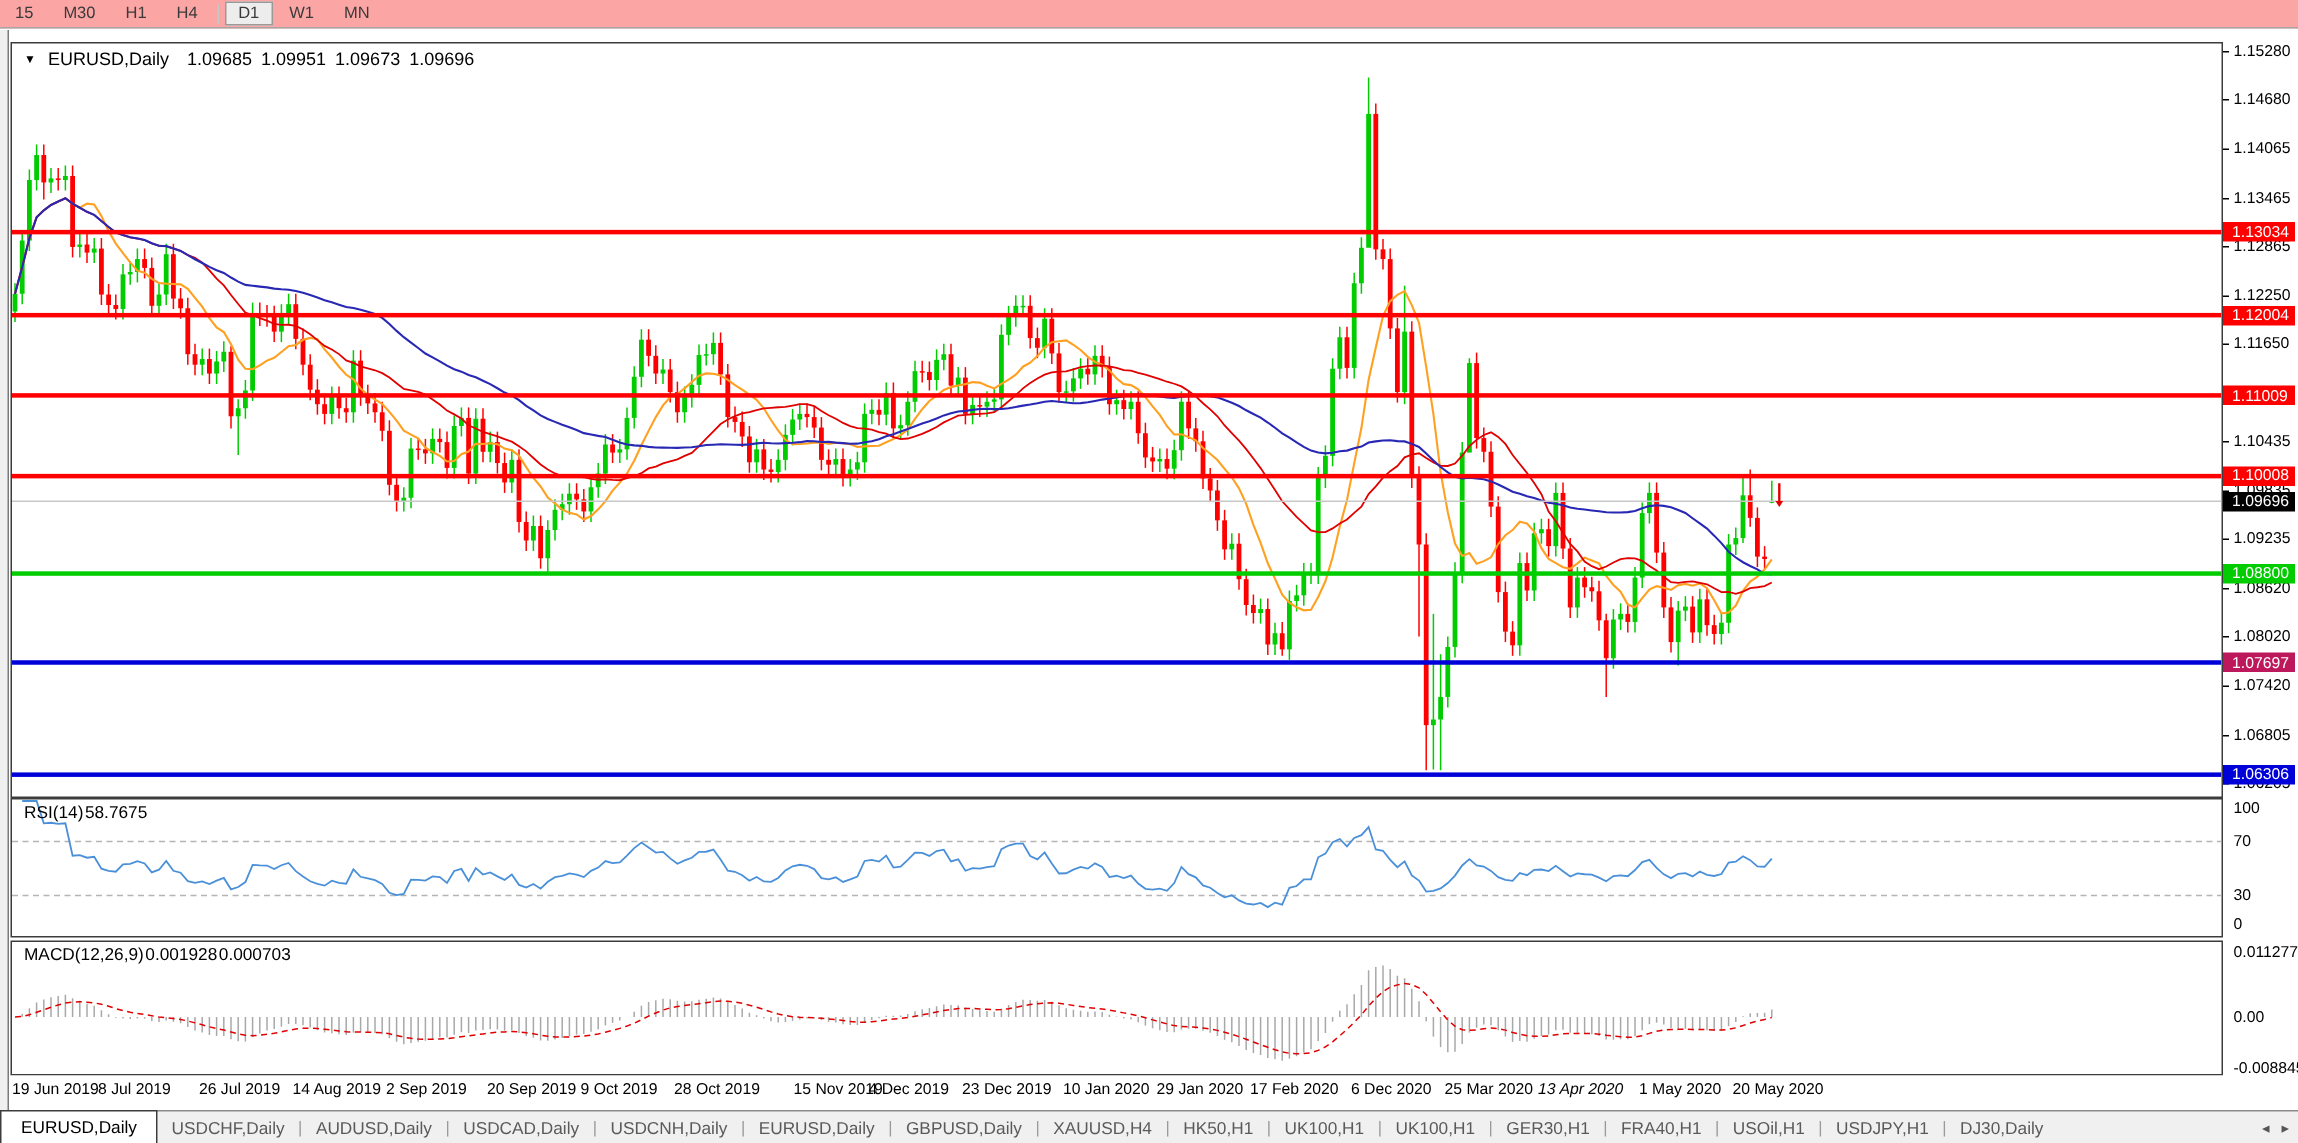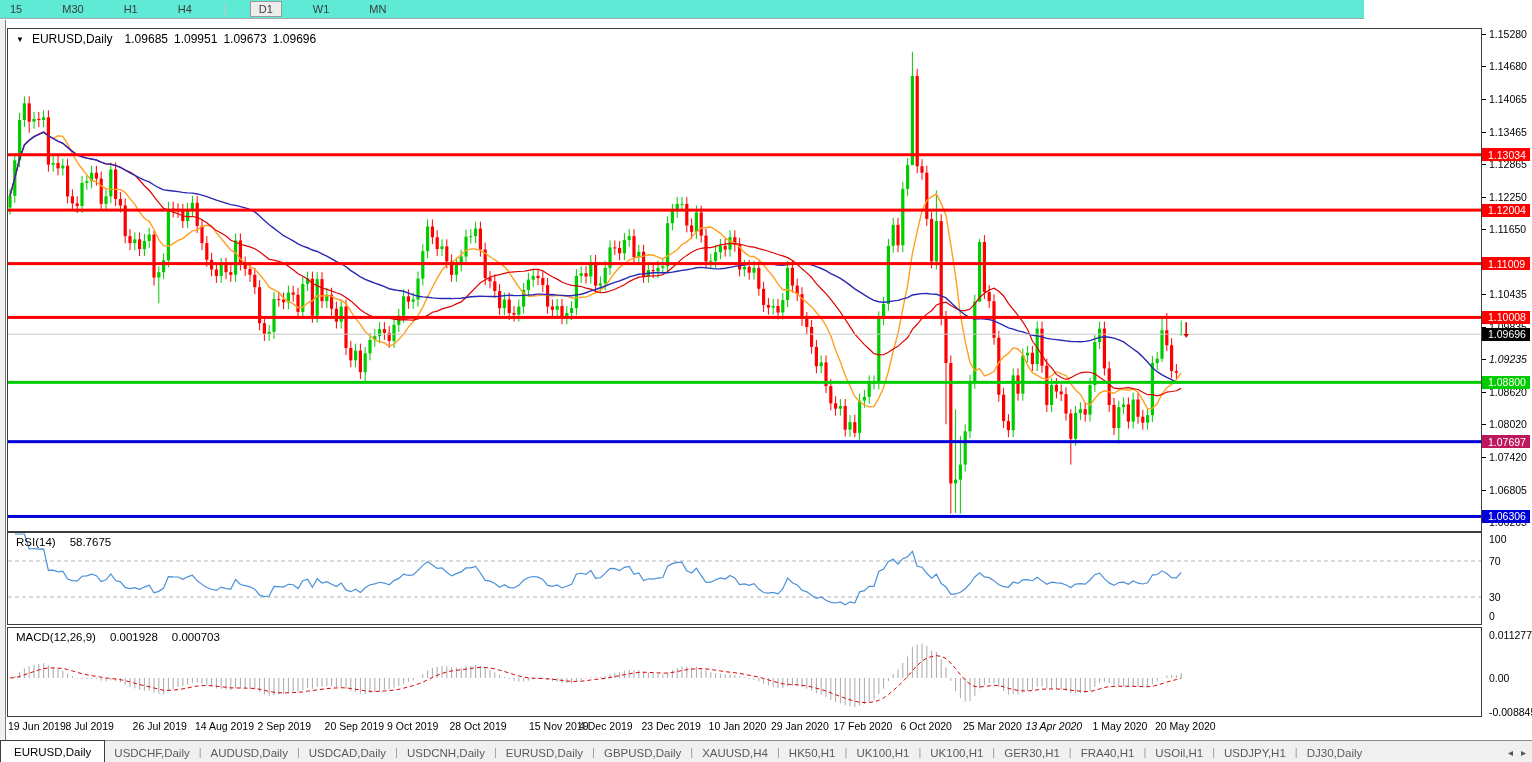--- a/index.html
+++ b/index.html
@@ -1,35 +1,35 @@
 <!DOCTYPE html>
 <html><head>
 <meta charset="utf-8">
 <style>
   html,body{margin:0;padding:0;background:#fff;font-family:"Liberation Sans",sans-serif;}
   .app{position:relative;width:1532px;height:762px;overflow:hidden;background:#fff;}
 
-  .toolbar{position:absolute;left:0;top:0;width:1364px;height:19px;background:#5eead4;
-           border-bottom:1px solid #A6A6A6;display:flex;align-items:center;box-sizing:border-box;gap:20px;}
+  .toolbar{position:absolute;left:0;top:0;width:1532px;height:19px;background:#fca5a5;
+           border-bottom:1px solid #A6A6A6;display:flex;align-items:center;box-sizing:border-box;}
   .tfbtn{font-size:11px;color:#3a3a3a;padding:1px 8px;margin:0 1px;border:1px solid transparent;cursor:default;}
   .tfbtn.active{border:1px solid #9a9a9a;background:#EDEDED;}
   .tfsep{width:1px;height:13px;background:#C8C8C8;margin:0 3px;}
 
   .left-gutter{position:absolute;left:0;top:20px;width:6px;height:720px;background:#F0F0F0;border-right:1px solid #7a7a7a;box-sizing:border-box;}
 
   .panel{position:absolute;left:7px;width:1475px;background:#fff;border:1px solid #3c3c3c;box-sizing:border-box;}
   .panel.main{top:28px;height:504px;}
   .panel.rsi{top:532px;height:93px;}
   .panel.macd{top:627px;height:90px;}
   .panel svg{position:absolute;left:0;top:0;}
 
   .ohlc-title{position:absolute;left:8px;top:3px;font-size:12px;color:#000;display:flex;gap:6px;align-items:center;white-space:nowrap;}
   .ohlc-title .tri{font-size:8px;margin-right:2px;}
   .ohlc-title .sym{margin-right:6px;}
-  .ind-label{position:absolute;left:8px;top:3px;font-size:11.5px;color:#000;display:flex;gap:14px;white-space:nowrap;}
+  .ind-label{position:absolute;left:8px;top:3px;font-size:11.5px;color:#000;display:flex;gap:1px;white-space:nowrap;}
 
   .date-axis{position:absolute;left:7px;top:717px;width:1475px;height:22px;background:#fff;}
   .dlabel{position:absolute;top:3px;font-size:10.5px;color:#000;white-space:nowrap;}
 
   .price-axis{position:absolute;left:1482px;top:20px;width:50px;height:720px;background:#fff;}
   .ptick{position:absolute;left:7px;font-size:10.5px;color:#000;white-space:nowrap;}
   .pdash{position:absolute;left:0;width:4px;height:1px;background:#000;}
   .pbadge{position:absolute;left:0;width:48px;height:13px;font-size:10.5px;color:#fff;
           display:flex;align-items:center;padding-left:6px;box-sizing:border-box;white-space:nowrap;}
 
@@ -855,21 +855,21 @@
       <div class="dlabel" style="left: 250.4px;">2 Sep 2019</div>
       <div class="dlabel" style="left: 317.6px;">20 Sep 2019</div>
       <div class="dlabel" style="left: 380px;">9 Oct 2019</div>
       <div class="dlabel" style="left: 442.4px;">28 Oct 2019</div>
       <div class="dlabel" style="left: 522px;">15 Nov 2019</div>
       <div class="dlabel" style="left: 572px;">4 Dec 2019</div>
       <div class="dlabel" style="left: 634.4px;">23 Dec 2019</div>
       <div class="dlabel" style="left: 701.6px;">10 Jan 2020</div>
       <div class="dlabel" style="left: 764px;">29 Jan 2020</div>
       <div class="dlabel" style="left: 826.4px;">17 Feb 2020</div>
-      <div class="dlabel" style="left: 893.6px;">6 Oct 2020</div>
+      <div class="dlabel" style="left: 893.6px;">6 Dec 2020</div>
       <div class="dlabel" style="left: 956px;">25 Mar 2020</div>
       <div class="dlabel" style="left: 1018.4px; font-style: italic;">13 Apr 2020</div>
       <div class="dlabel" style="left: 1085.6px; text-align: center;">1 May 2020</div>
       <div class="dlabel" style="left: 1148px;">20 May 2020</div>
     </div>
   <div class="price-axis" id="price-axis">
       <div class="pdash" style="top: 14px;"></div>
       <div class="ptick" style="top: 8px;">1.15280</div>
       <div class="pdash" style="top: 46.256px;"></div>
       <div class="ptick" style="top: 40.256px;">1.14680</div>
@@ -881,21 +881,21 @@
       <div class="ptick" style="top: 137.83px; text-align: center;">1.12865</div>
       <div class="pdash" style="top: 176.893px;"></div>
       <div class="ptick" style="top: 170.893px;">1.12250</div>
       <div class="pdash" style="top: 209.149px;"></div>
       <div class="ptick" style="top: 203.149px;">1.11650</div>
       <div class="pdash" style="top: 274.467px;"></div>
       <div class="ptick" style="top: 268.467px;">1.10435</div>
       <div class="pdash" style="top: 306.723px;"></div>
       <div class="ptick" style="top: 300.723px;">1.09835</div>
       <div class="pdash" style="top: 338.979px;"></div>
-      <div class="ptick" style="top: 332.979px; font-style: italic;">1.09235</div>
+      <div class="ptick" style="top: 332.979px;">1.09235</div>
       <div class="pdash" style="top: 372.042px;"></div>
       <div class="ptick" style="top: 366.042px;">1.08620</div>
       <div class="pdash" style="top: 404.298px;"></div>
       <div class="ptick" style="top: 398.298px;">1.08020</div>
       <div class="pdash" style="top: 436.554px;"></div>
       <div class="ptick" style="top: 430.554px;">1.07420</div>
       <div class="pdash" style="top: 469.616px;"></div>
       <div class="ptick" style="top: 463.616px;">1.06805</div>
       <div class="pdash" style="top: 501.872px;"></div>
       <div class="ptick" style="top: 495.872px;">1.06205</div>

